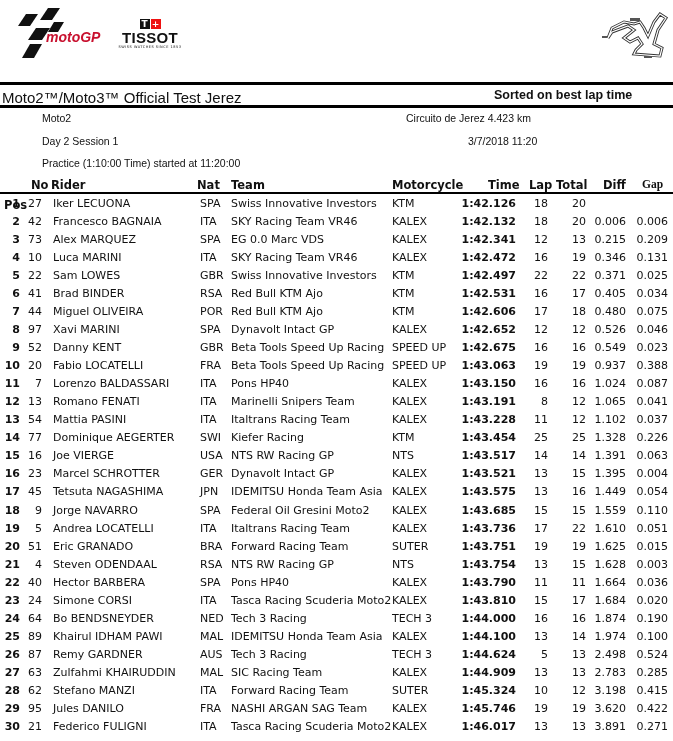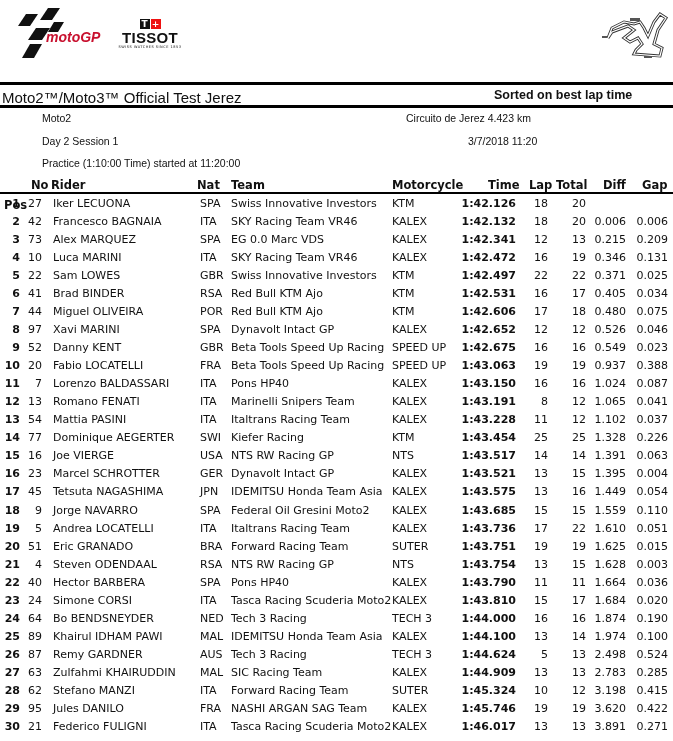--- a/index.html
+++ b/index.html
@@ -83,21 +83,21 @@
     <span class="abs th" style="left:4px;margin-top:20px;">Pos</span>
     <span class="abs th" style="left:31px;">No</span>
     <span class="abs th" style="left:51px;">Rider</span>
     <span class="abs th" style="left:197px;">Nat</span>
     <span class="abs th" style="left:231px;">Team</span>
     <span class="abs th" style="left:392px;">Motorcycle</span>
     <span class="abs th" style="left:479px;margin-left:9px;">Time</span>
     <span class="abs th" style="left:529px;">Lap</span>
     <span class="abs th" style="left:556px;">Total</span>
     <span class="abs th" style="left:603px;">Diff</span>
-    <span class="abs th" style="left:642px;">Gap</span>
+    <span class="abs th" style="left:642px;font-family:Liberation Serif, serif;">Gap</span>
   </div>
   <div class="abs header-rule"></div>
   <div id="rows">
       <div class="row" style="top: 197px;">
         <span class="c-pos">1</span>
         <span class="c-no">27</span>
         <span class="c-rider">Iker LECUONA</span>
         <span class="c-nat">SPA</span>
         <span class="c-team">Swiss Innovative Investors</span>
         <span class="c-moto">KTM</span>

